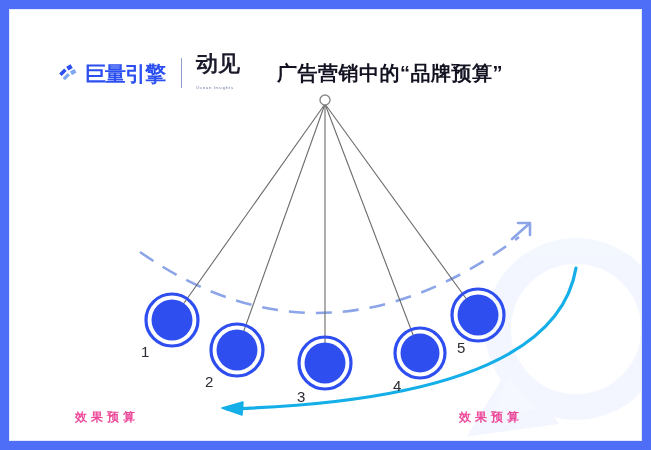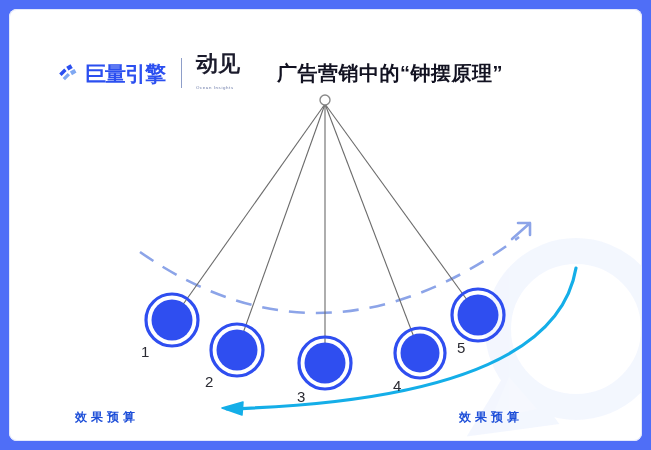--- a/index.html
+++ b/index.html
@@ -12,21 +12,20 @@
   #frame{
     position:absolute;left:0;top:0;width:651px;height:450px;
     background:#4f6ef7;
   }
   #inner{
     position:absolute;left:9px;top:9px;
     width:633px;height:432px;
     background:#ffffff;
     box-shadow:inset 0 0 0 1px #e3e8fb;
     overflow:hidden;
-    border-radius:8px;
   }
   
   #header{
     position:absolute;left:47px;top:44px;
     display:flex;align-items:center;
     height:40px;
   }
   #brand-mark{
     width:24px;height:24px;position:relative;flex:none;margin-right:5px;
   }
@@ -54,21 +53,21 @@
     line-height:1;
   }
   
   #stage{position:absolute;left:0;top:0;width:633px;height:432px;}
   svg{position:absolute;left:0;top:0;overflow:visible;}
   .ball-num{
     position:absolute;font-size:15px;color:#2b2b33;font-weight:500;
     font-family:"Liberation Sans","DejaVu Sans",sans-serif;
   }
   .axis-label{
-    position:absolute;font-size:12px;font-weight:bold;color:#1d4ed8;
+    position:absolute;font-size:12px;font-weight:bold;color:#ec4899;
     letter-spacing:4px;white-space:nowrap;
   }
 </style>
 </head>
 <body>
 
 <div id="frame">
   <div id="inner">
 
     <svg id="stage" width="633" height="432" viewBox="0 0 633 432">
@@ -138,21 +137,21 @@
 
       <span id="brand-text">巨量引擎</span>
 
       <span id="divider"></span>
 
       <span id="sub-logo">
         <span id="sub-logo-main">动见</span>
         <span id="sub-logo-sub">Ocean Insights</span>
       </span>
 
-      <span id="title">广告营销中的“钟摆原理”</span>
+      <span id="title">广告营销中的“品牌预算”</span>
     </div>
 
     <span class="ball-num" style="left:132px;top:334px;">1</span>
     <span class="ball-num" style="left:196px;top:364px;">2</span>
     <span class="ball-num" style="left:288px;top:379px;">3</span>
     <span class="ball-num" style="left:384px;top:368px;">4</span>
     <span class="ball-num" style="left:448px;top:330px;">5</span>
 
     <span class="axis-label" style="left:66px;top:400px;">效果预算</span>
     <span class="axis-label" style="left:450px;top:400px;">效果预算</span>

